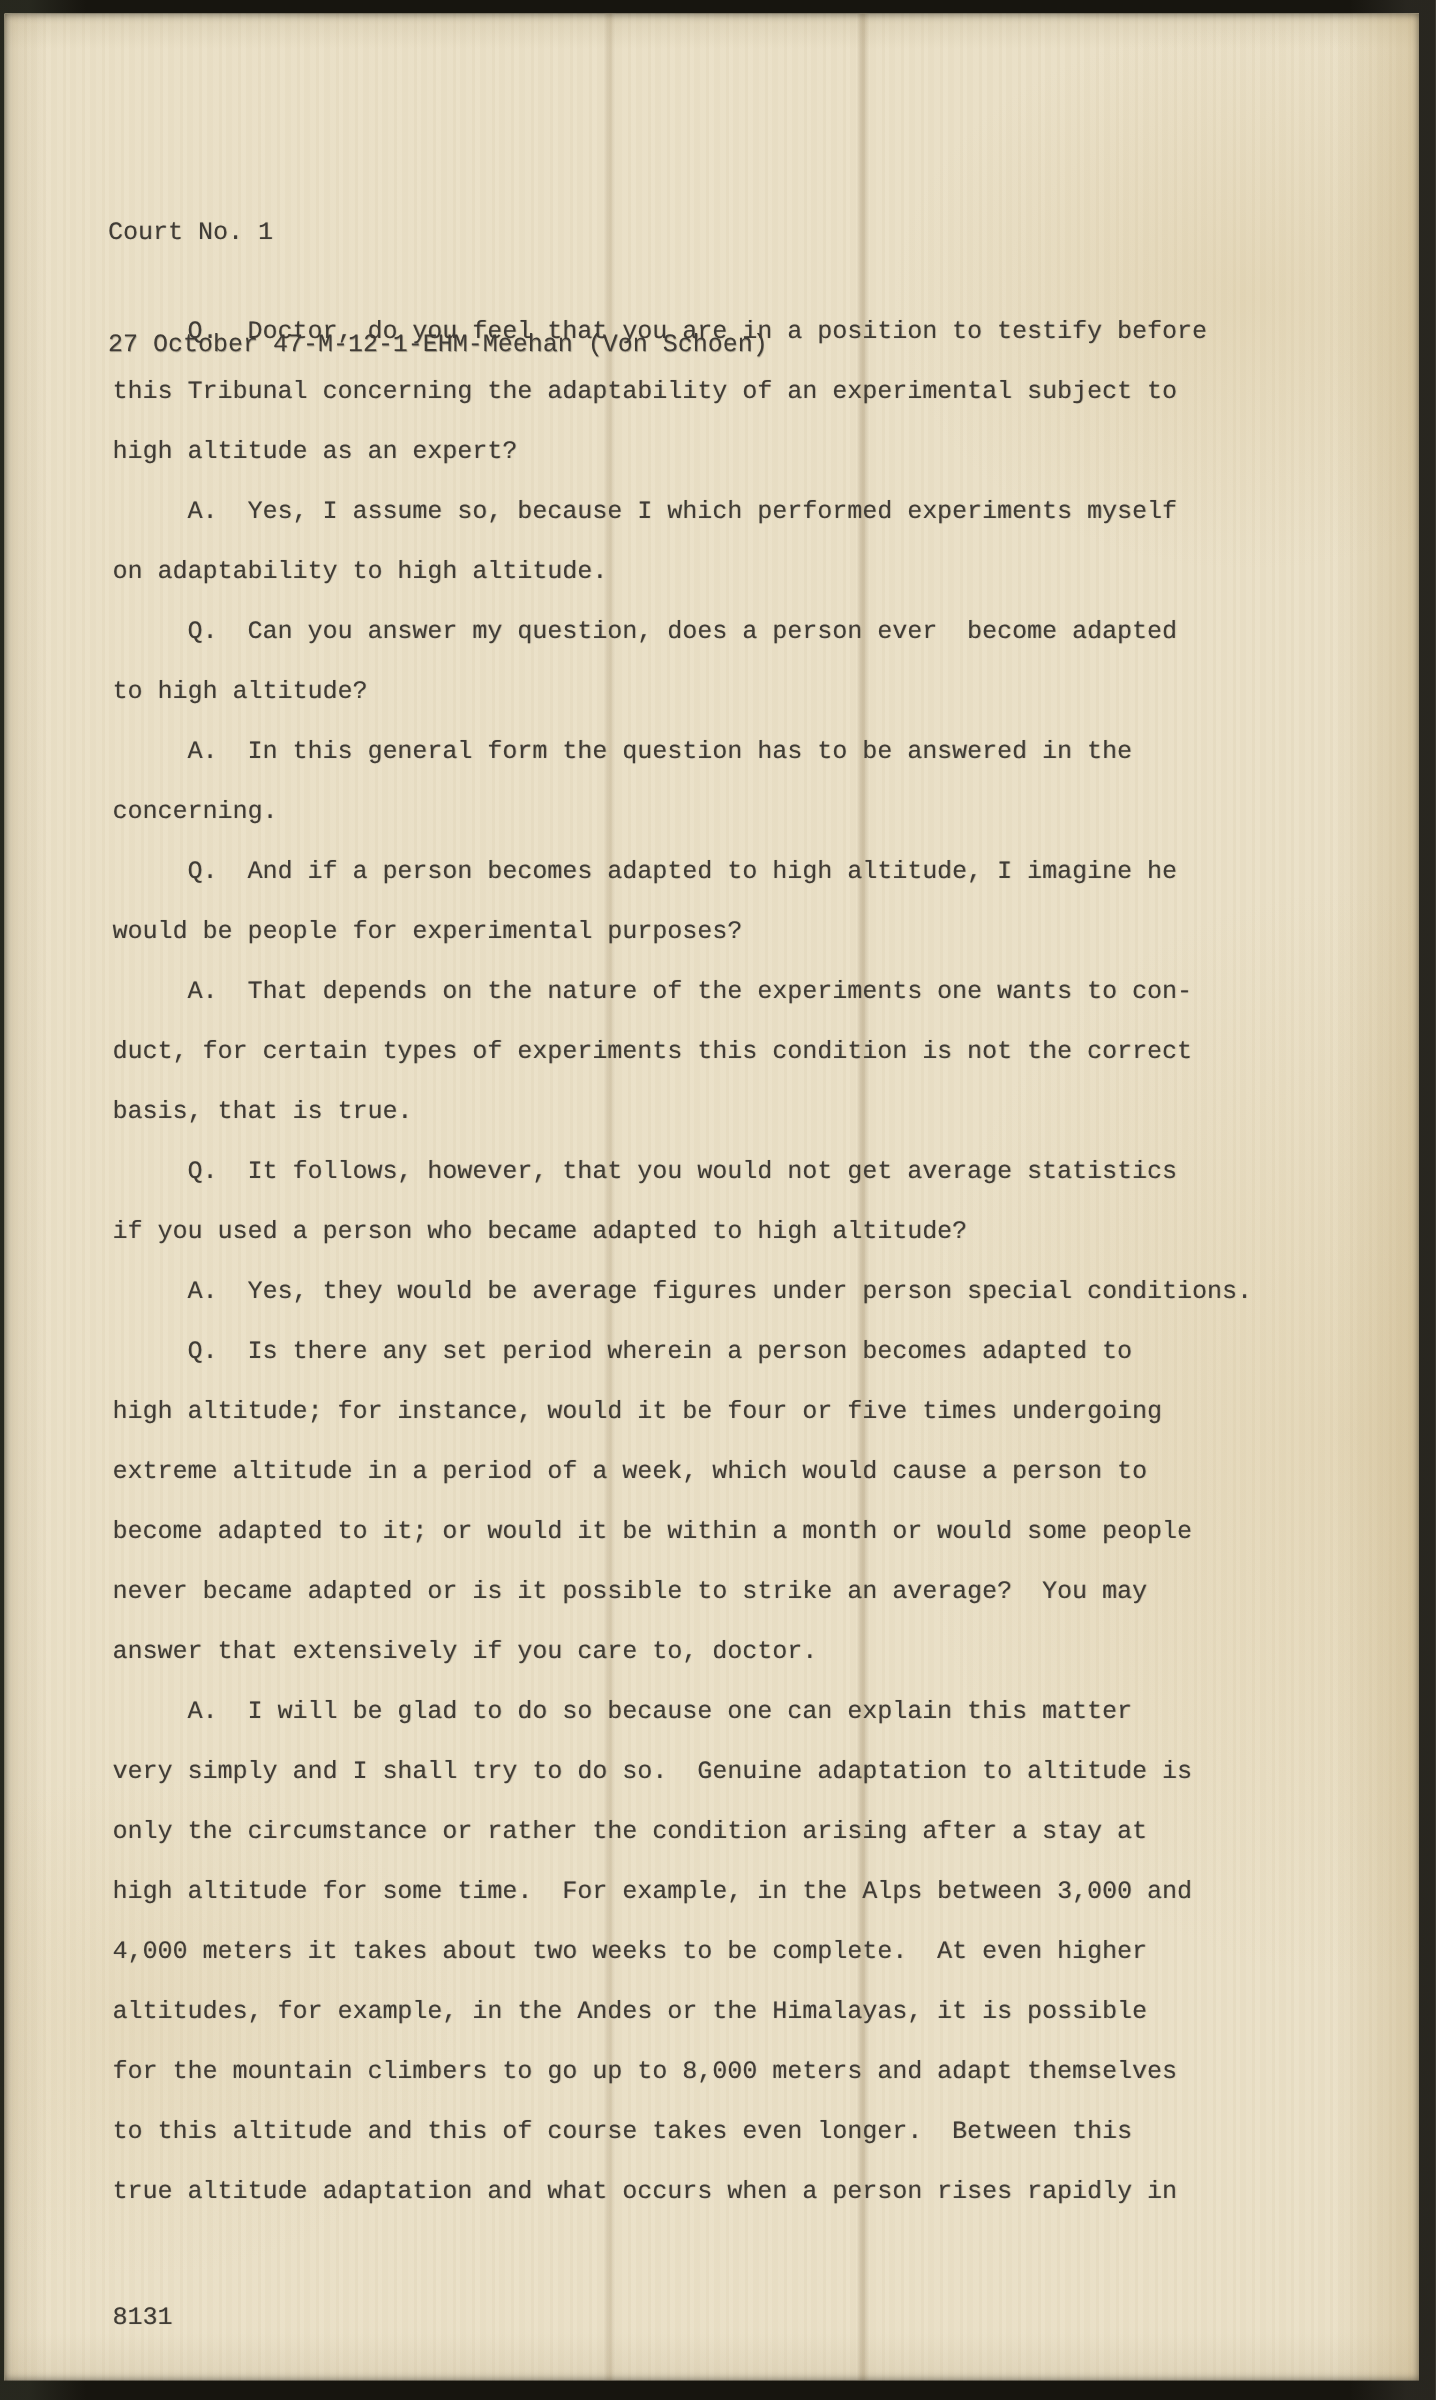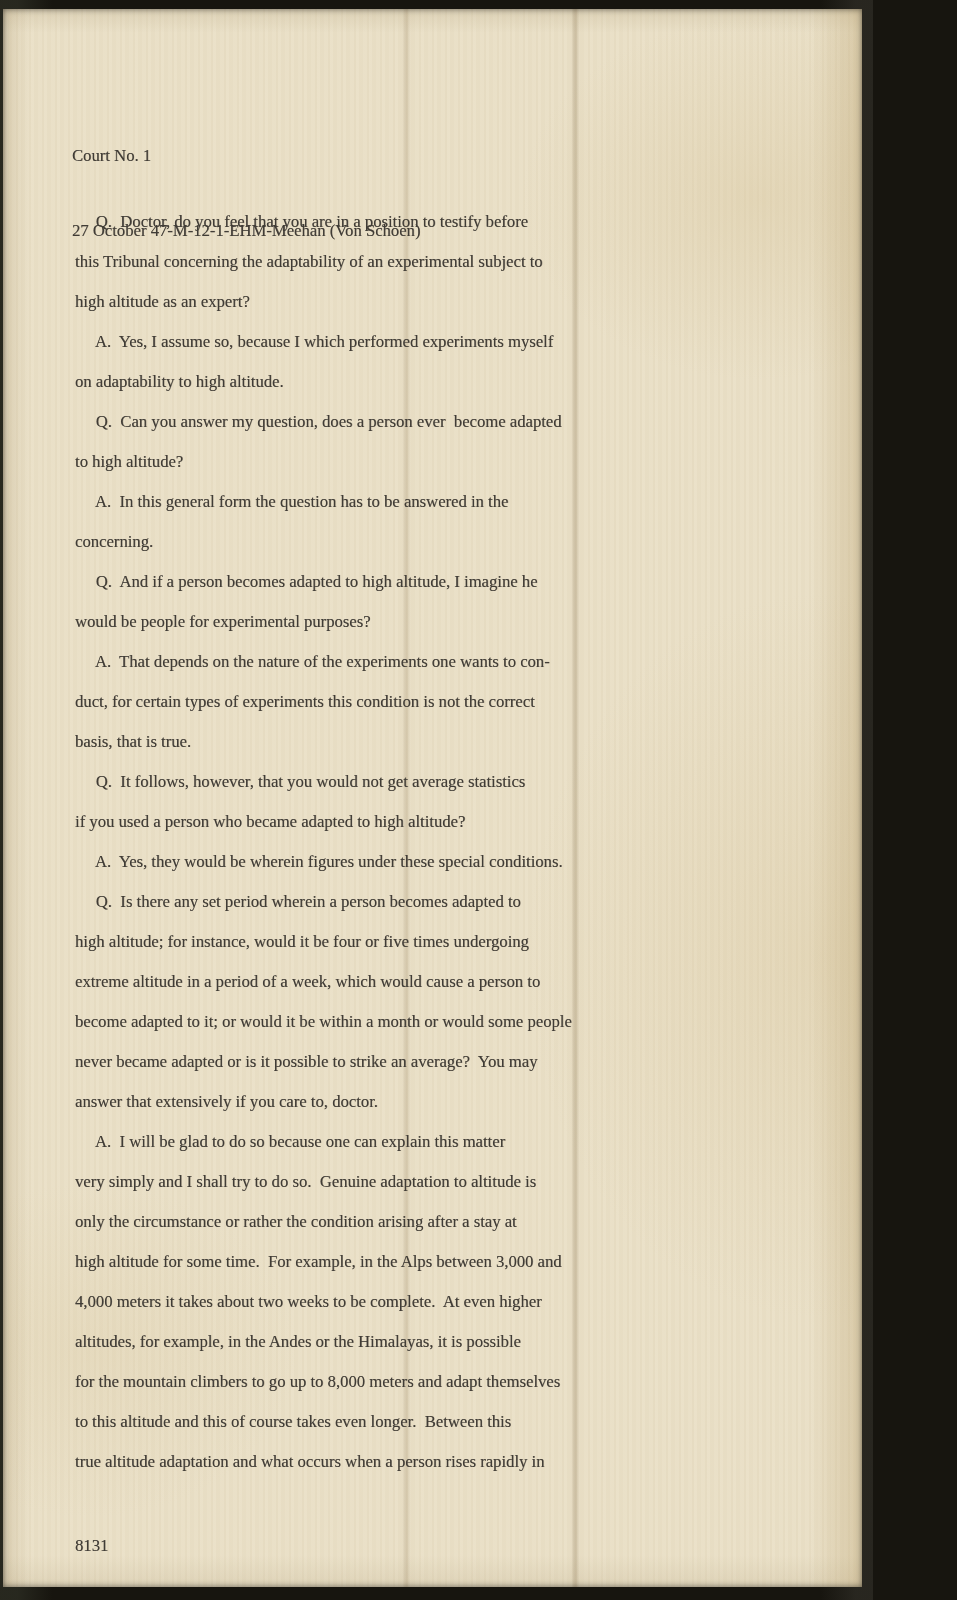--- a/index.html
+++ b/index.html
@@ -4,27 +4,27 @@
 <style>
   :root {
     --bg: #17150f;
     --paper: #e9dfc6;
     --ink: #403c36;
   }
   * { margin: 0; padding: 0; box-sizing: border-box; }
   html, body { background: var(--bg); }
   .scan {
     position: relative;
-    width: 873px;
+    width: 957px;
     height: 1600px;
     background:
       linear-gradient(90deg, rgba(70,75,60,.35) 0 2%, transparent 6% 94%, rgba(80,78,70,.3) 98% 100%),
       var(--bg);
     overflow: hidden;
-    font-family: Liberation Serif, serif;
+    font-family: Liberation Mono, monospace;
   }
   .paper {
     position: absolute;
     left: 3px;
     top: 9px;
     right: 11px;
     bottom: 13px;
     background-color: var(--paper);
     background-image:
       
@@ -86,21 +86,21 @@
     </div>
     <div class="body typewritten"><div class="para">     Q.  Doctor, do you feel that you are in a position to testify before
 this Tribunal concerning the adaptability of an experimental subject to
 high altitude as an expert?</div><div class="para">     A.  Yes, I assume so, because I which performed experiments myself
 on adaptability to high altitude.</div><div class="para">     Q.  Can you answer my question, does a person ever  become adapted
 to high altitude?</div><div class="para">     A.  In this general form the question has to be answered in the
 concerning.</div><div class="para">     Q.  And if a person becomes adapted to high altitude, I imagine he
 would be people for experimental purposes?</div><div class="para">     A.  That depends on the nature of the experiments one wants to con-
 duct, for certain types of experiments this condition is not the correct
 basis, that is true.</div><div class="para">     Q.  It follows, however, that you would not get average statistics
-if you used a person who became adapted to high altitude?</div><div class="para">     A.  Yes, they would be wherein figures under these special conditions.</div><div class="para">     Q.  Is there any set period wherein a person becomes adapted to
+if you used a person who became adapted to high altitude?</div><div class="para">     A.  Yes, they would be average figures under person special conditions.</div><div class="para">     Q.  Is there any set period wherein a person becomes adapted to
 high altitude; for instance, would it be four or five times undergoing
 extreme altitude in a period of a week, which would cause a person to
 become adapted to it; or would it be within a month or would some people
 never became adapted or is it possible to strike an average?  You may
 answer that extensively if you care to, doctor.</div><div class="para">     A.  I will be glad to do so because one can explain this matter
 very simply and I shall try to do so.  Genuine adaptation to altitude is
 only the circumstance or rather the condition arising after a stay at
 high altitude for some time.  For example, in the Alps between 3,000 and
 4,000 meters it takes about two weeks to be complete.  At even higher
 altitudes, for example, in the Andes or the Himalayas, it is possible

